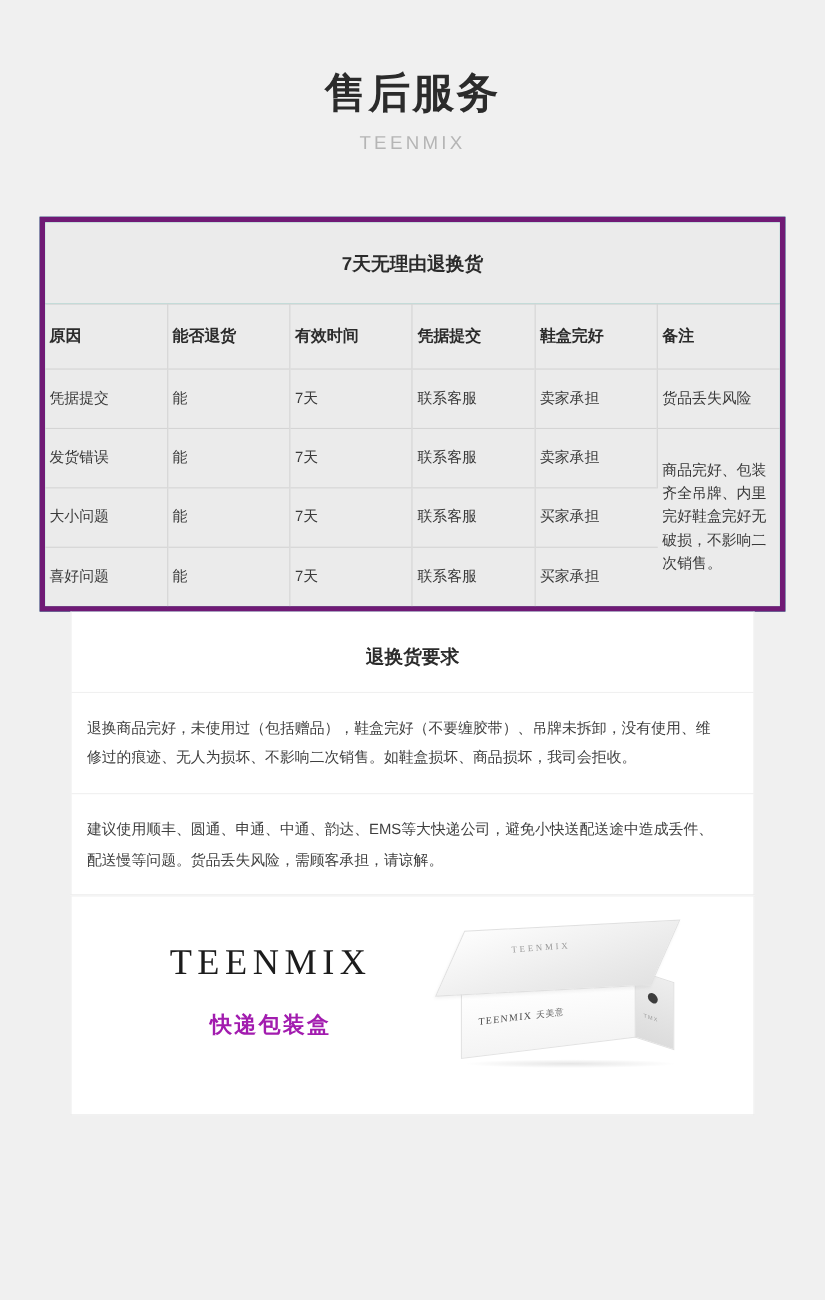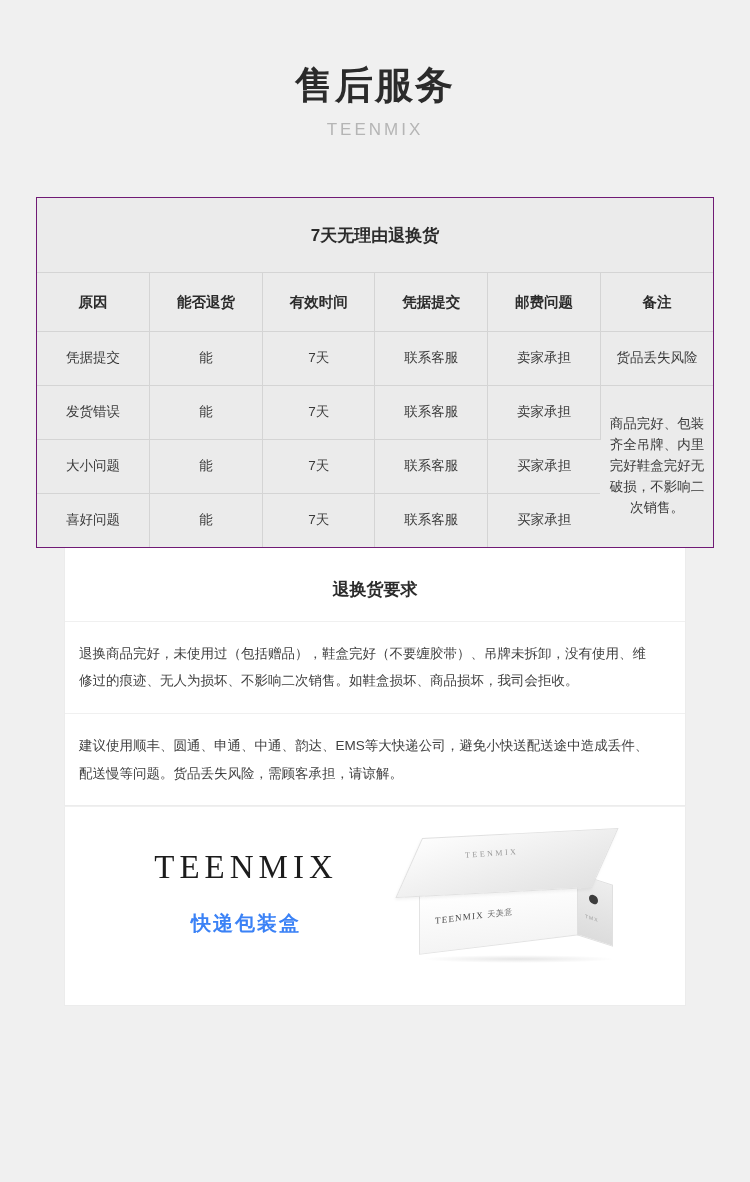--- a/index.html
+++ b/index.html
@@ -39,41 +39,41 @@
     margin-top: 10px;
     font-size: 17px;
     color: #b5b5b5;
     letter-spacing: 3px;
   }
 
   
   .table-wrap {
     margin: 57px 36px 0 36px;
     background: #14b8a6;
-    border: 1px solid #701a75;
+    border: 5px solid #701a75;
     box-sizing: border-box;
   }
   .table-caption {
     text-align: center;
     font-size: 17px;
     font-weight: bold;
     color: #2b2b2b;
     padding: 26px 0 25px 0;
     background: #ebebeb;
   }
   table.rt {
     width: 100%;
     border-collapse: collapse;
     table-layout: fixed;
     background: #ebebeb;
   }
   table.rt th, table.rt td {
     border-top: 1px solid #d4d4d4;
     border-right: 1px solid #d4d4d4;
-    text-align: center;
+    text-align: left;
     vertical-align: middle;
     font-size: 13.5px;
     color: #3a3a3a;
     padding: 16px 4px;
     line-height: 1.55;
   }
   table.rt th:last-child, table.rt td:last-child {
     border-right: none;
   }
   table.rt th {
@@ -136,21 +136,21 @@
   .brand-name {
     font-size: 33px;
     letter-spacing: 5px;
     color: #1c1c1c;
     font-family: "Liberation Serif", "DejaVu Serif", serif;
     font-weight: normal;
   }
   .brand-caption {
     margin-top: 24px;
     font-size: 20px;
-    color: #3b82f6;
+    color: #a21caf;
     letter-spacing: 2px;
     font-weight: bold;
   }
 
   
   .box-ill {
     position: absolute;
     right: 46px;
     top: 20px;
     width: 240px;
@@ -256,21 +256,21 @@
 
   <div class="table-wrap">
     <div class="table-caption">7天无理由退换货</div>
     <table class="rt">
       <thead>
         <tr>
           <th>原因</th>
           <th>能否退货</th>
           <th>有效时间</th>
           <th>凭据提交</th>
-          <th>邮费问题</th>
+          <th>鞋盒完好</th>
           <th>备注</th>
         </tr>
       </thead>
       <tbody>
         <tr>
           <td>凭据提交</td>
           <td>能</td>
           <td>7天</td>
           <td>联系客服</td>
           <td>卖家承担</td>

